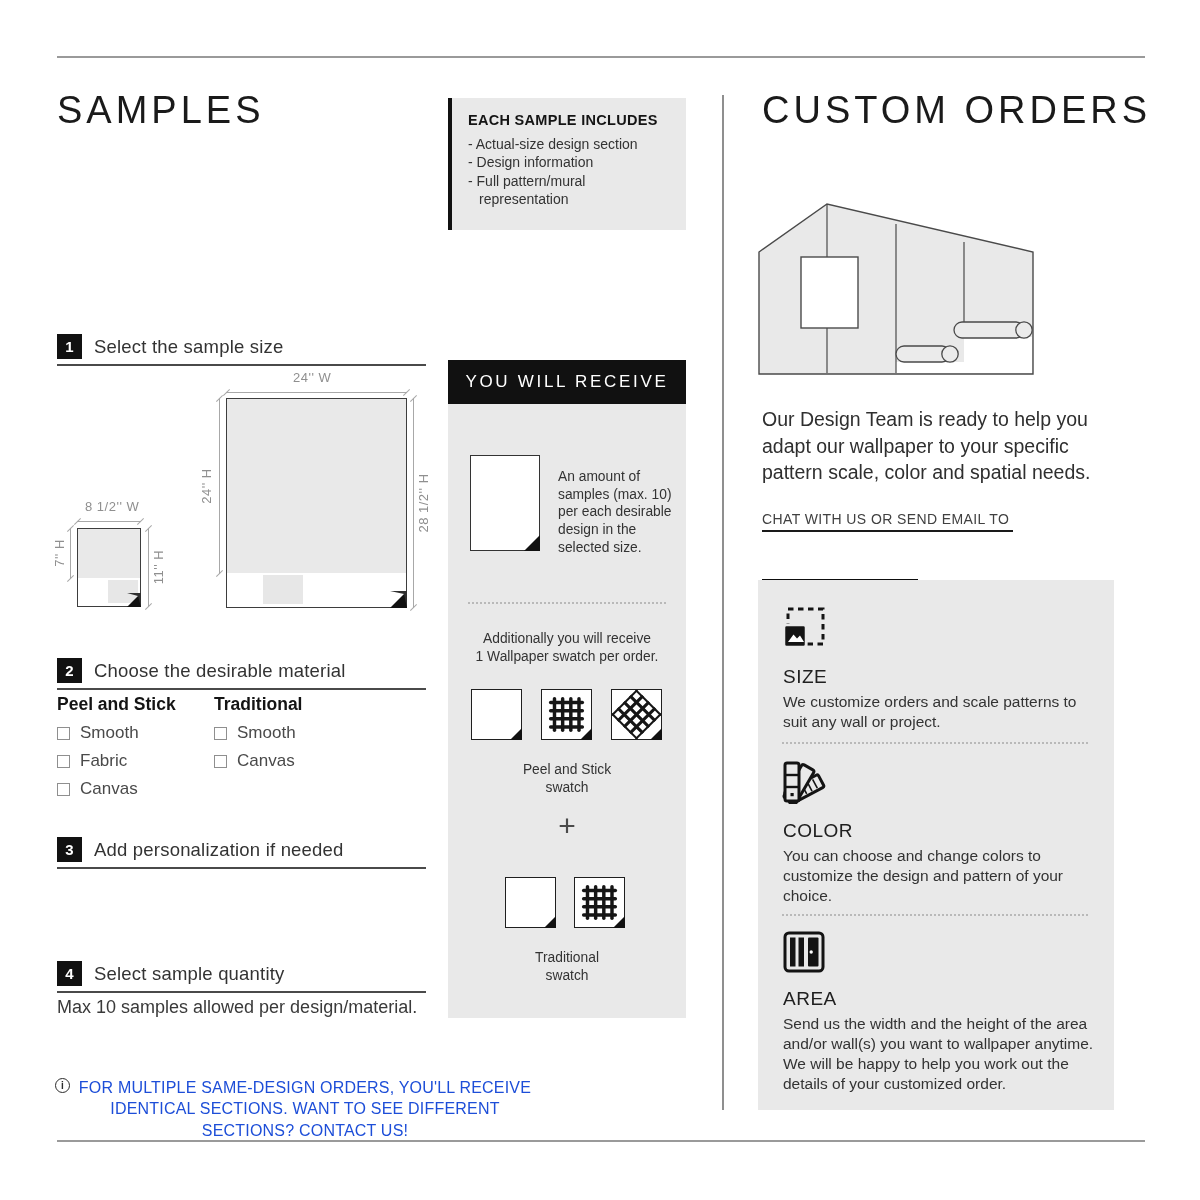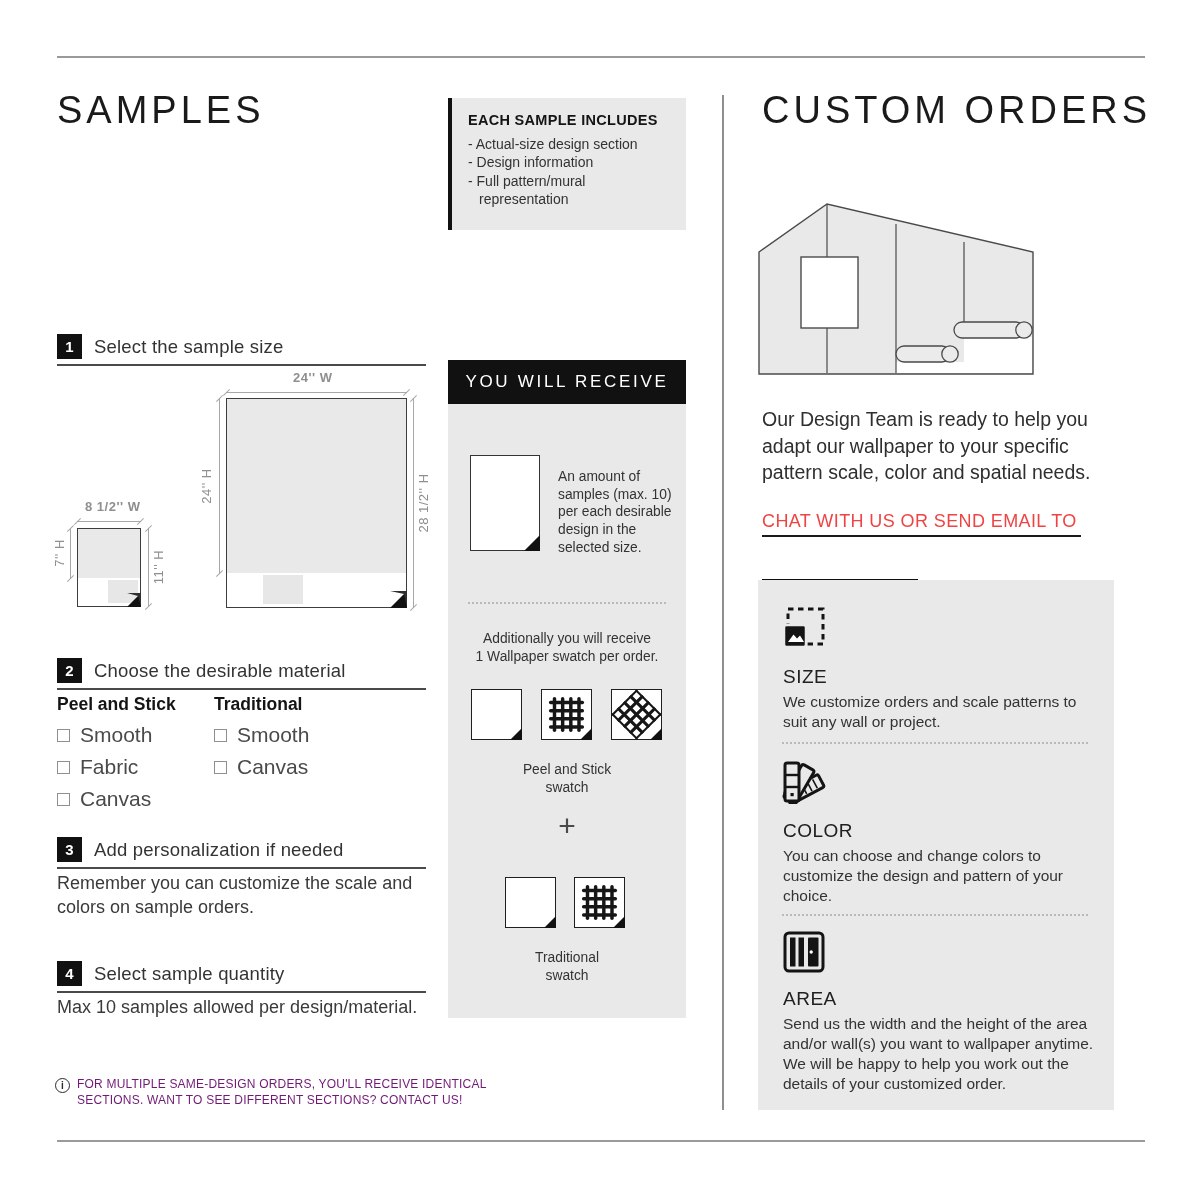--- a/index.html
+++ b/index.html
@@ -25,58 +25,58 @@
   .sheet-rect { position:absolute; background:#e9e9e9; border:1.6px solid #3d3d3d; }
   .sheet-band { position:absolute; left:0; right:0; bottom:0; background:#fff; }
   .sheet-thumb { position:absolute; background:#e7e7e7; }
   .curl { position:absolute; right:-1px; bottom:-1px; width:0; height:0; border-style:solid; }
   .dimh { position:absolute; height:1px; background:#a8a8a8; }
   .dimh::before,.dimh::after { content:""; position:absolute; width:9px; height:1px; background:#a8a8a8; transform:rotate(-45deg); top:0; }
   .dimh::before { left:-4px; } .dimh::after { right:-4px; }
   .dimv { position:absolute; width:1px; background:#a8a8a8; }
   .dimv::before,.dimv::after { content:""; position:absolute; width:9px; height:1px; background:#a8a8a8; transform:rotate(-45deg); left:-4px; }
   .dimv::before { top:0; } .dimv::after { bottom:0; }
-  .dimlabel { position:absolute; font-size:13px; color:#8f8f8f; letter-spacing:0.5px; white-space:nowrap;font-weight:bold; }
+  .dimlabel { position:absolute; font-size:13px; color:#8f8f8f; letter-spacing:0.5px; white-space:nowrap; }
   .vlabel { position:absolute; width:0; height:0; }
   .vlabel span { position:absolute; display:inline-block; white-space:nowrap; transform:translate(-50%,-50%) rotate(-90deg); font-size:13px; color:#8f8f8f; letter-spacing:0.5px; }
 
   
   #materials { position:absolute; left:57px; top:694px; width:369px; }
   .matcol { position:absolute; top:0; }
   .mattitle { font-size:17.5px; font-weight:700; color:#141414; margin-bottom:8px; }
   .opt { display:flex; align-items:center; margin-top:8px; }
   .cb { display:inline-block; width:13px; height:13px; border:1.5px solid #8f8f8f; margin-right:10px; flex:0 0 13px; }
-  .optlabel { font-size:21px; color:#4a4a4a; }
+  .optlabel { font-size:17px; color:#4a4a4a; }
 
   .stepnote { position:absolute; left:57px; width:372px; font-size:18px; line-height:1.33; color:#3a3a3a; }
 
   #footnote { position:absolute; left:55px; top:1077px; width:478px; display:flex; gap:7px; }
   .info-circ { width:15px; height:15px; border:1.3px solid #2b2b2b; border-radius:50%; display:flex; align-items:center; justify-content:center; font-size:10px; font-weight:700; color:#2b2b2b; flex:0 0 15px; margin-top:1px; }
-  #footnote-text { font-size:12px; letter-spacing:0.2px; line-height:1.33; color:#701a75; }
+  #footnote-text { font-size:16px; letter-spacing:0.2px; line-height:1.33; color:#1d4ed8;text-align:center; }
 
   
   #includes-box { position:absolute; left:448px; top:98px; width:238px; height:132px; background:#e9e9e9; border-left:4px solid #111; padding:14px 10px 10px 16px; }
   #includes-title { font-size:14.5px; font-weight:700; color:#141414; letter-spacing:0.3px; margin-bottom:7px; }
   .inc-item { font-size:14px; color:#333; line-height:1.32; padding-left:11px; text-indent:-11px; }
 
   #receive-bar { position:absolute; left:448px; top:360px; width:238px; height:44px; background:#111; color:#fff; display:flex; align-items:center; justify-content:center; font-size:17px; letter-spacing:2.7px; }
   #receive-panel { position:absolute; left:448px; top:404px; width:238px; height:614px; background:#e9e9e9; }
   #sheet-icon { position:absolute; left:22px; top:51px; width:70px; height:96px; background:#fff; border:1.6px solid #333; }
   #sheet-note { position:absolute; left:110px; top:64px; width:124px; font-size:13.8px; line-height:1.28; color:#333; }
   .dotsep { position:absolute; border-top:2px dotted #b9b9b9; }
   .centertext { position:absolute; left:0; width:238px; text-align:center; font-size:13.8px; line-height:1.28; color:#333; }
   .swatch { position:absolute; width:51px; height:51px; background:#fff; border:1.6px solid #1f1f1f; }
   .swatch::after { content:""; position:absolute; right:-1px; bottom:-1px; width:0; height:0; border-left:12px solid transparent; border-bottom:12px solid #111; }
   #sheet-icon::after { content:""; position:absolute; right:-1px; bottom:-1px; width:0; height:0; border-left:16px solid transparent; border-bottom:16px solid #111; }
   .swatch svg { width:100%; height:100%; display:block; }
   #plus-sign { position:absolute; left:0; width:238px; top:405px; text-align:center; font-size:30px; font-weight:300; color:#4a4a4a; }
 
   
   #custom-intro { position:absolute; left:762px; top:406px; width:372px; font-size:19.5px; line-height:1.37; color:#2f2f2f; }
-  #chat-label { position:absolute; left:762px; top:511px; font-size:18px; letter-spacing:0.4px; color:#ef4444; border-bottom:2px solid #1a1a1a; padding:0 4px 3px 0; }
+  #chat-label { position:absolute; left:762px; top:511px; font-size:14px; letter-spacing:0.4px; color:#404040; border-bottom:2px solid #1a1a1a; padding:0 4px 3px 0; }
   #email-box { position:absolute; left:762px; top:531px; background:#0d0d0d; color:#fff; font-size:15px; letter-spacing:0.3px; padding:2px 9px 4px;margin-top:48px; }
   #features-panel { position:absolute; left:758px; top:580px; width:356px; height:530px; background:#e9e9e9; }
   .feat-icon { position:absolute; left:24px; width:44px; height:44px; }
   .feat-name { position:absolute; left:25px; font-size:19px; letter-spacing:0.5px; color:#202020; }
   .feat-desc { position:absolute; left:25px; width:316px; font-size:15.5px; line-height:1.3; color:#333; }
 </style>
 </head>
 <body>
 
 <div class="page">
@@ -161,21 +161,20 @@
         <span class="cb"></span>
         <span class="optlabel">Canvas</span>
       </div>
     </div>
   </div>
 
   <div class="step" style="top:837px;">
     <span class="stepnum">3</span>
     <span class="steptitle">Add personalization if needed</span>
   </div>
-  <div class="stepnote" style="top:872px;">Remember you can customize the scale and colors on sample orders.</div>
 
   <div class="step" style="top:961px;">
     <span class="stepnum">4</span>
     <span class="steptitle">Select sample quantity</span>
   </div>
   <div class="stepnote" style="top:996px;">Max 10 samples allowed per design/material.</div>
 
   <div id="footnote">
     <span class="info-circ">i</span>
     <span id="footnote-text">FOR MULTIPLE SAME-DESIGN ORDERS, YOU'LL RECEIVE IDENTICAL SECTIONS. WANT TO SEE DIFFERENT SECTIONS? CONTACT US!</span>

